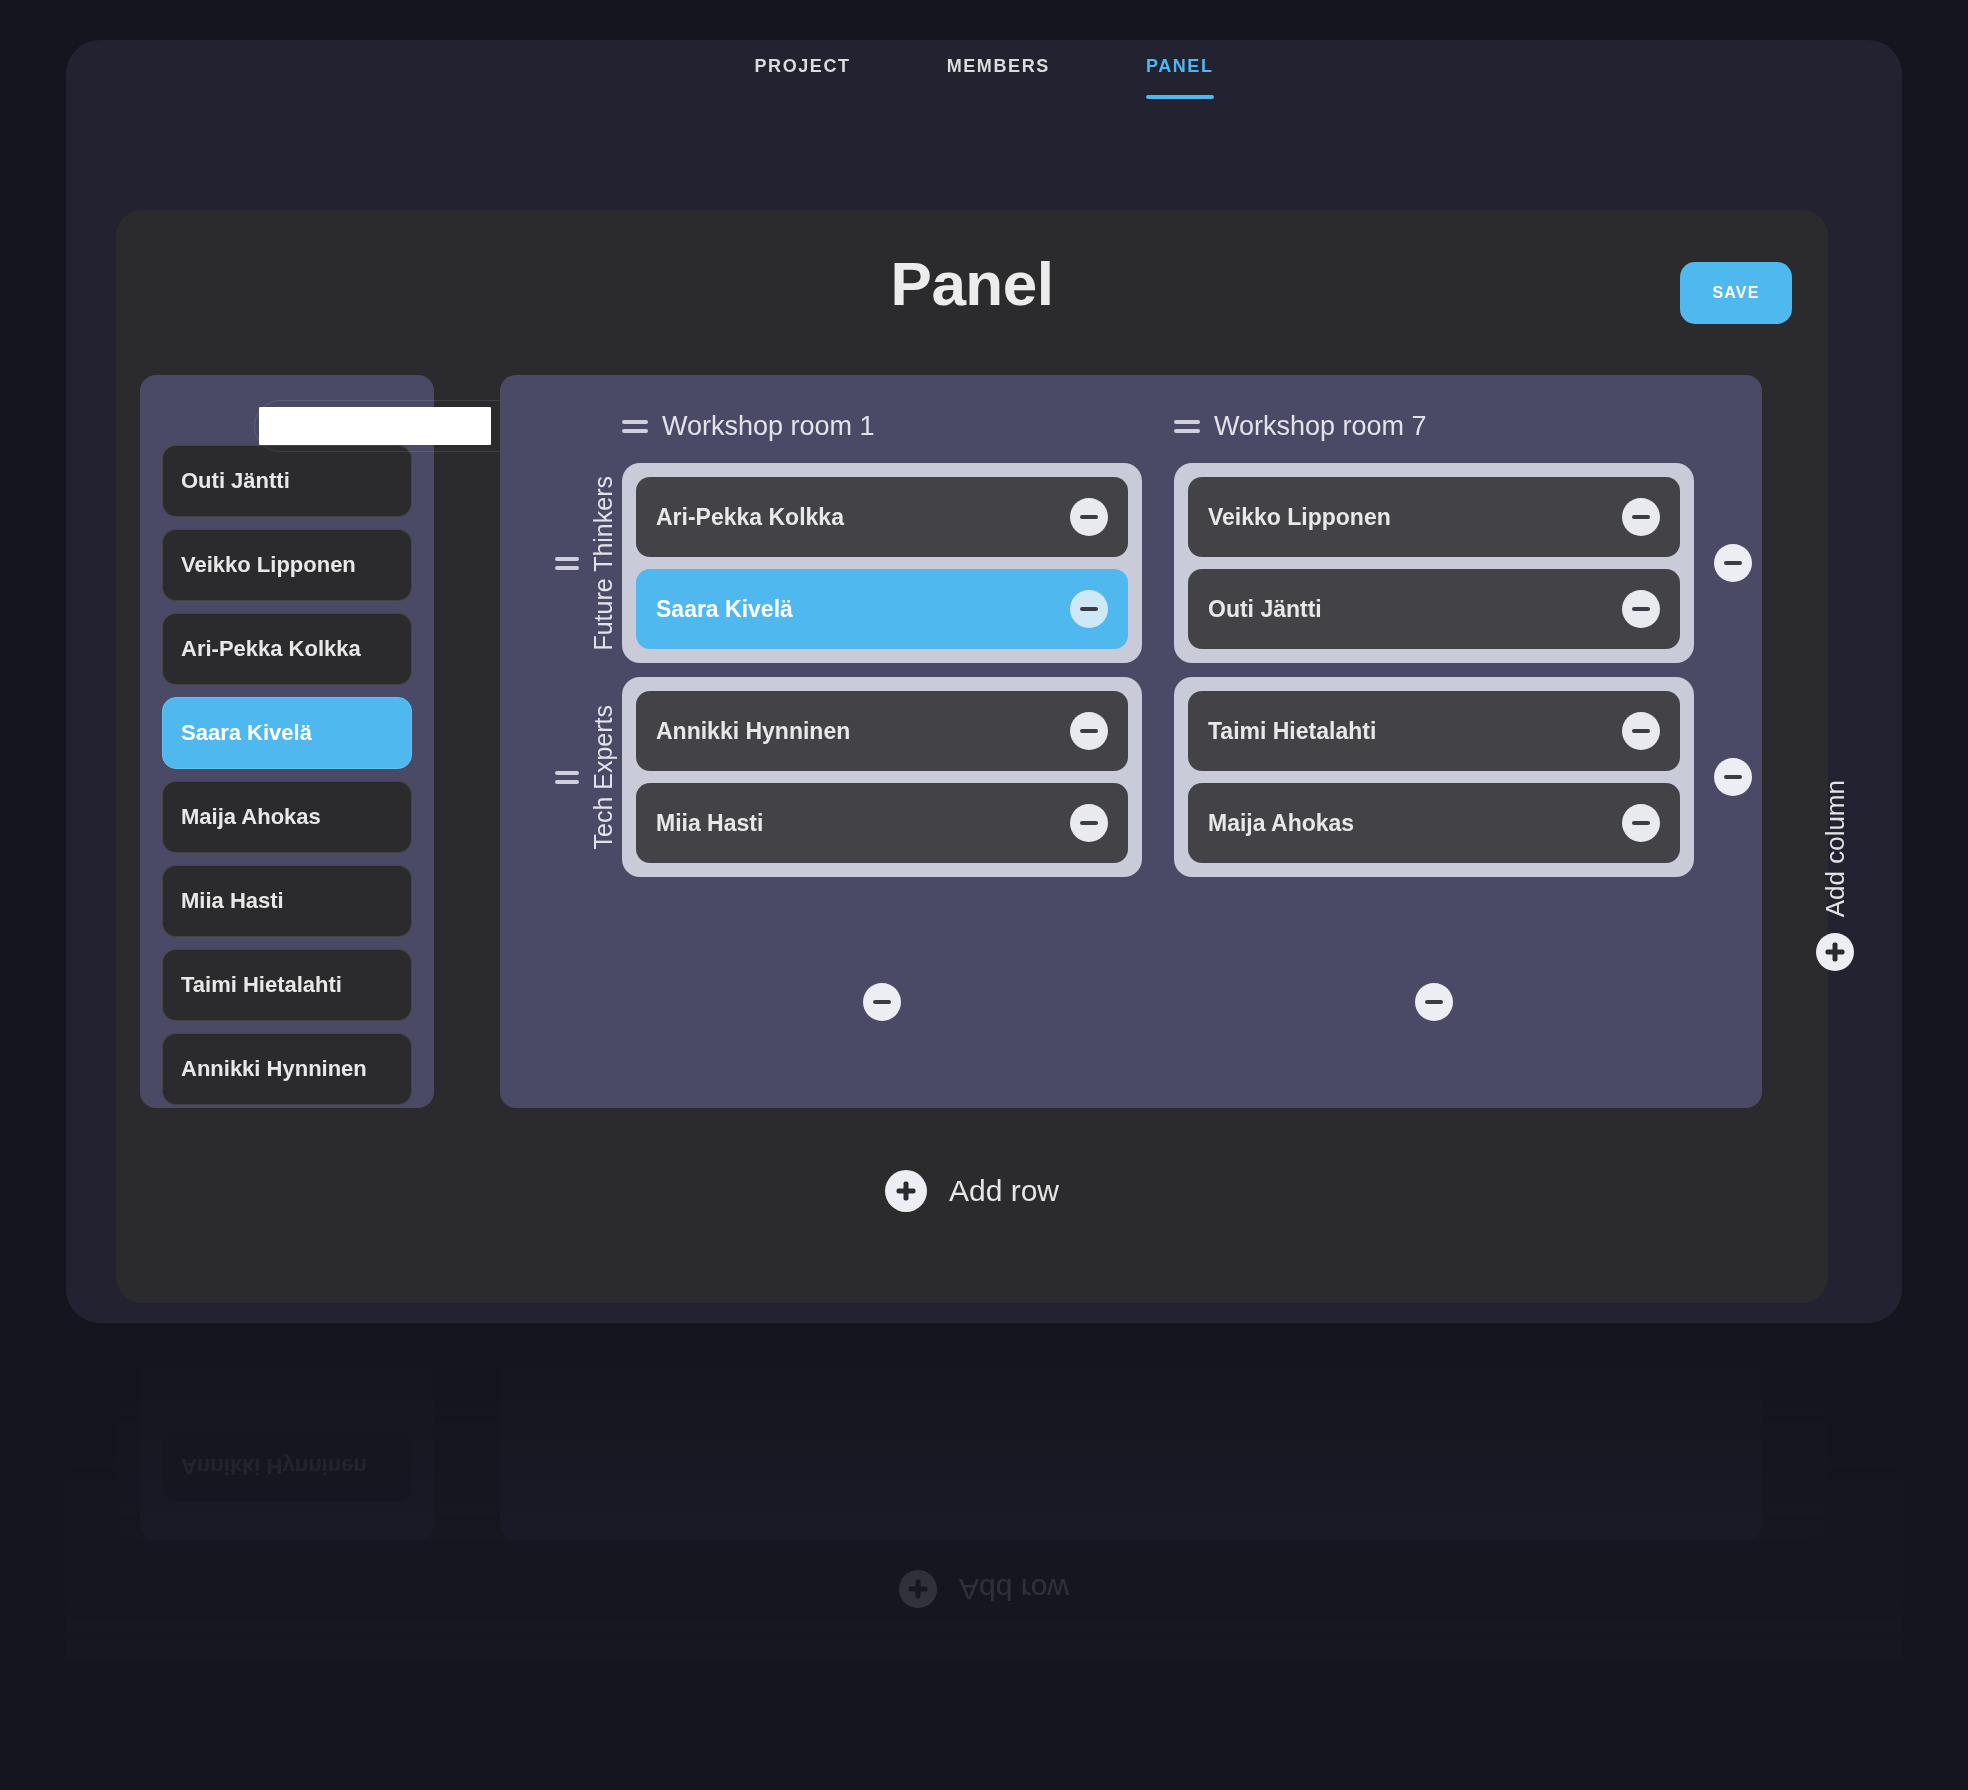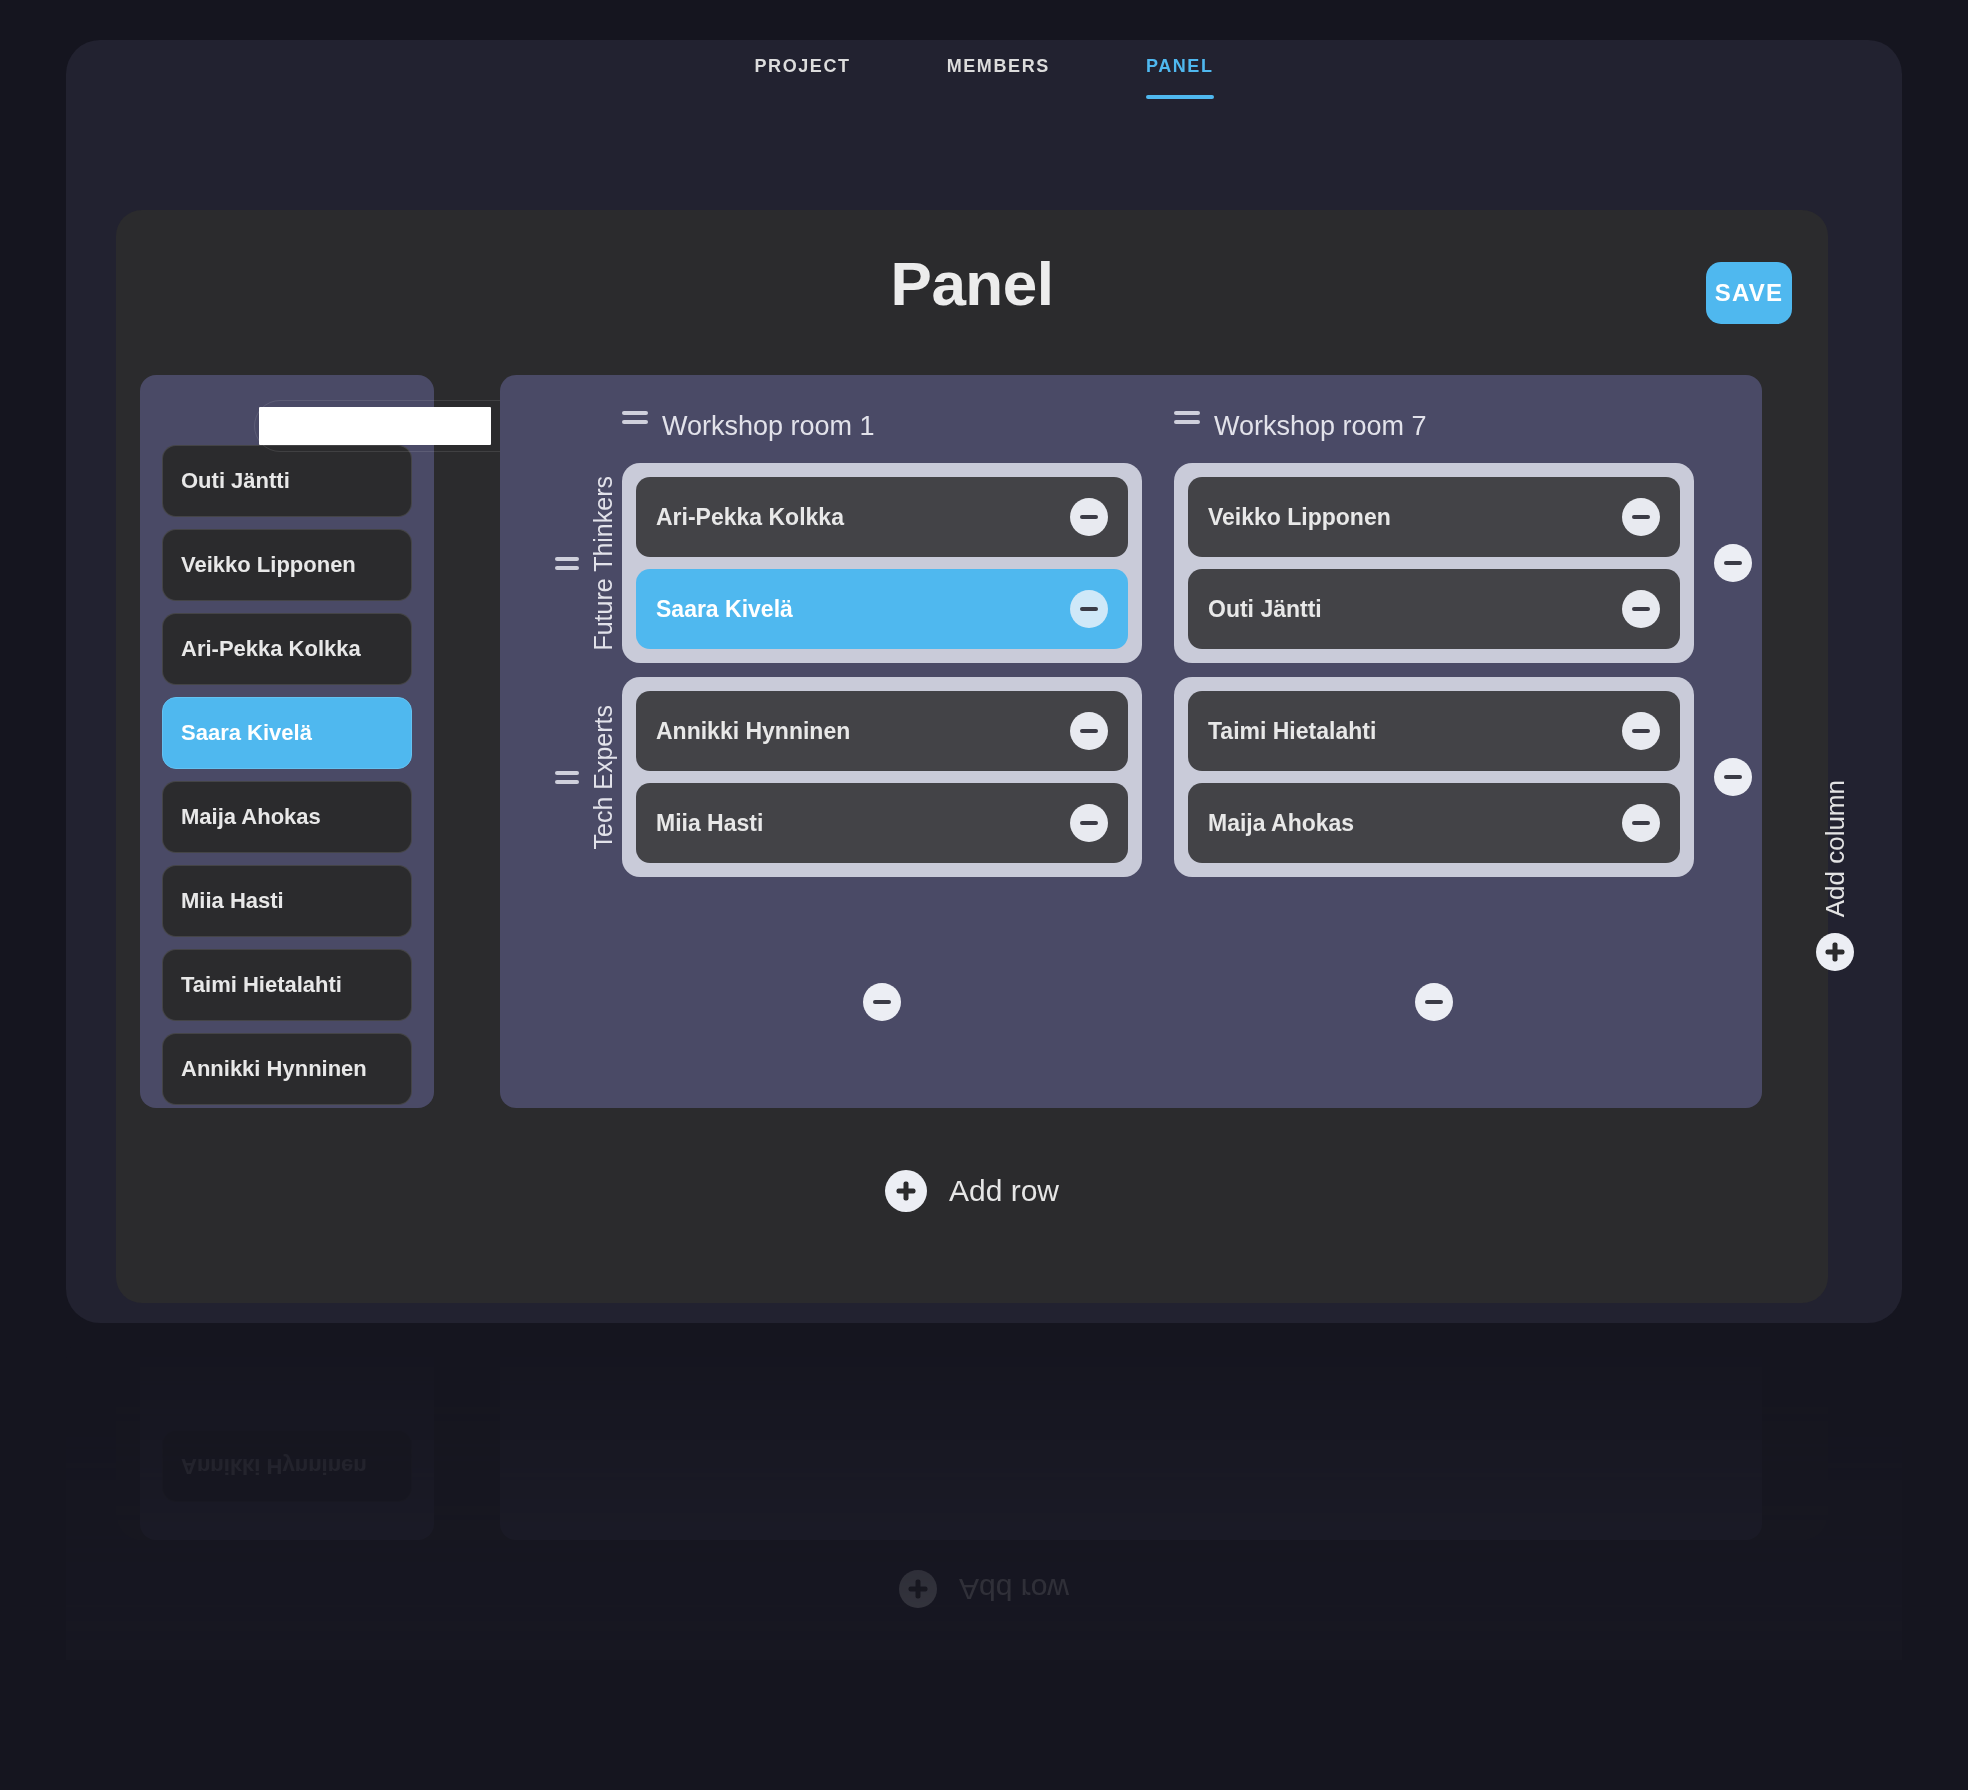--- a/index.html
+++ b/index.html
@@ -43,23 +43,23 @@
     background: #2b2b2d;
     border-radius: 26px;
   }
   .card-title {
     position: absolute; left: 0; top: 38px; width: 100%;
     text-align: center; color: #ececec;
     font-size: 62px; font-weight: bold; letter-spacing: -0.5px;
   }
   .save-btn {
     position: absolute; right: 36px; top: 52px;
-    width: 86px; height: 62px; border-radius: 15px;
+    width: 112px; height: 62px; border-radius: 15px;
     background: #4fb8ef; color: #ffffff; border: none;
-    font-size: 24px; font-weight: bold; letter-spacing: 1.2px;
+    font-size: 16px; font-weight: bold; letter-spacing: 1.2px;
     cursor: pointer; font-family: "Liberation Sans", sans-serif;
   }
 
   
   .sidebar {
     position: absolute; left: 24px; top: 165px;
     width: 294px; height: 733px;
     background: #4a4a66; border-radius: 16px;
     padding: 24px 22px 22px 22px;
   }
@@ -94,21 +94,21 @@
   .board {
     position: absolute; left: 384px; top: 165px;
     width: 1262px; height: 733px;
     background: #4a4a66; border-radius: 16px;
   }
   .col-headers {
     position: absolute; left: 122px; top: 36px;
     width: 1100px; display: flex; gap: 32px;
   }
   .col-header {
-    width: 520px; display: flex; gap: 14px;
+    width: 520px; display: flex; align-items: center; gap: 14px;
     color: #e2e2ea; font-size: 27px; cursor: grab;
   }
   .grip-h { display: inline-flex; flex-direction: column; gap: 5px; }
   .grip-h i { display: block; width: 26px; height: 4px; background: #cfd0dc; border-radius: 2px; }
 
   .rows { position: absolute; left: 50px; top: 88px; }
   .row { display: flex; align-items: stretch; gap: 0; margin-bottom: 14px; }
   .row-label {
     width: 72px; display: flex; align-items: center; justify-content: center; gap: 10px;
   }

